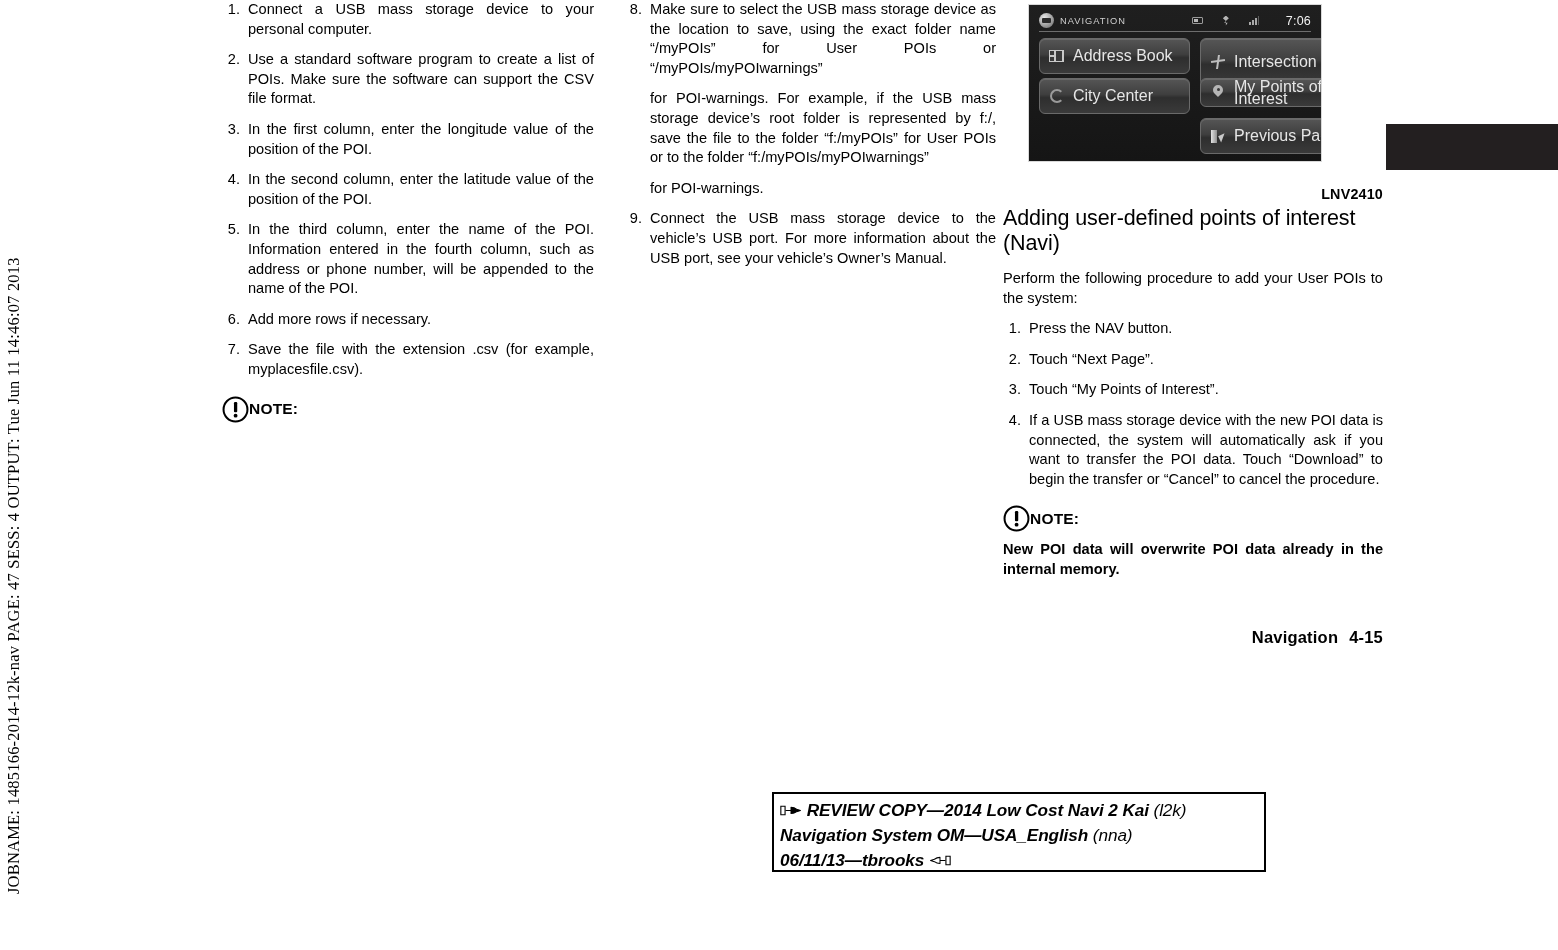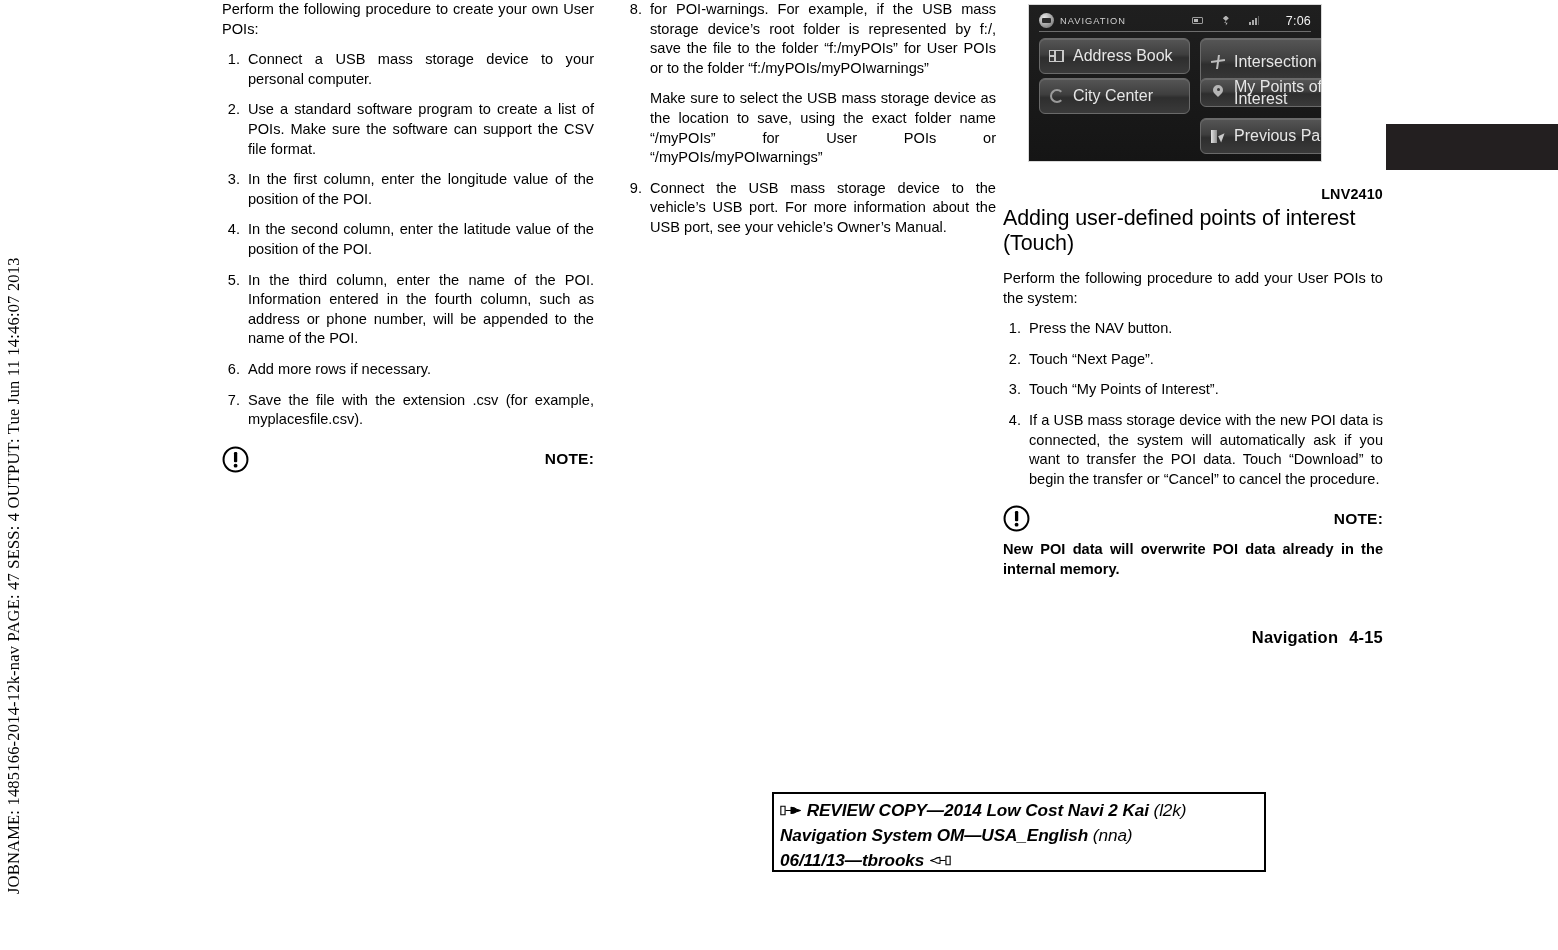--- a/index.html
+++ b/index.html
@@ -72,21 +72,20 @@
     text-align: justify;
   }
   .listitem .body p { margin: 0; }
   .listitem .body p + p { margin-top: 11px; }
 
   
   .note-head {
     display: flex;
     align-items: center;
     margin: 16px 0 8px 0;
-    justify-content: space-between;
   }
   .note-icon {
     width: 27px; height: 27px;
     flex: 0 0 27px;
     display: block;
   }
   .note-label {
     font-weight: bold;
     font-size: 15.5px;
     letter-spacing: 0.2px;
@@ -266,21 +265,20 @@
 </style>
 </head>
 <body>
 
 <div id="jobname">JOBNAME: 1485166-2014-12k-nav  PAGE: 47  SESS: 4  OUTPUT: Tue Jun 11 14:46:07 2013</div>
 
 <div id="page">
 
   <div class="col" id="col1">
 
-    <p class="para">Perform the following procedure to create your own User POIs:</p>
 
     <div class="listitem">
       <span class="num">1.</span>
       <span class="body">Connect a USB mass storage device to your personal computer.</span>
     </div>
     <div class="listitem">
       <span class="num">2.</span>
       <span class="body">Use a standard software program to create a list of POIs. Make sure the software can support the CSV file format.</span>
     </div>
     <div class="listitem">
@@ -313,22 +311,23 @@
         </svg>
       </span>
       <span class="note-label">NOTE:</span>
     </div>
   </div>
 
   <div class="col" id="col2">
     <div class="listitem">
       <span class="num">8.</span>
       <span class="body">
+        <p>Make sure to select the USB mass storage device as the location to save, using the exact folder name “/myPOIs” for User POIs or “/myPOIs/myPOIwarnings”</p>
         <p>for POI-warnings. For example, if the USB mass storage device’s root folder is represented by f:/, save the file to the folder “f:/myPOIs” for User POIs or to the folder “f:/myPOIs/myPOIwarnings”</p>
-        <p>Make sure to select the USB mass storage device as the location to save, using the exact folder name “/myPOIs” for User POIs or “/myPOIs/myPOIwarnings”</p>
+        <p>for POI-warnings.</p>
       </span>
     </div>
     <div class="listitem">
       <span class="num">9.</span>
       <span class="body">Connect the USB mass storage device to the vehicle’s USB port. For more information about the USB port, see your vehicle’s Owner’s Manual.</span>
     </div>
   </div>
 
   <div id="figure">
     <div class="nav-screen">
@@ -396,21 +395,21 @@
       </div>
     </div>
   </div>
 
   <div id="fig-caption">LNV2410</div>
 
   <div class="col" id="col3" style="top:206px;">
 
     <h2 class="sect">
       <span>Adding user-defined points of interest</span><br>
-      <span>(Touch)</span>
+      <span>(Navi)</span>
     </h2>
 
     <p class="para">Perform the following procedure to add your User POIs to the system:</p>
 
     <div class="listitem">
       <span class="num">1.</span>
       <span class="body">Press the NAV button.</span>
     </div>
     <div class="listitem">
       <span class="num">2.</span>

